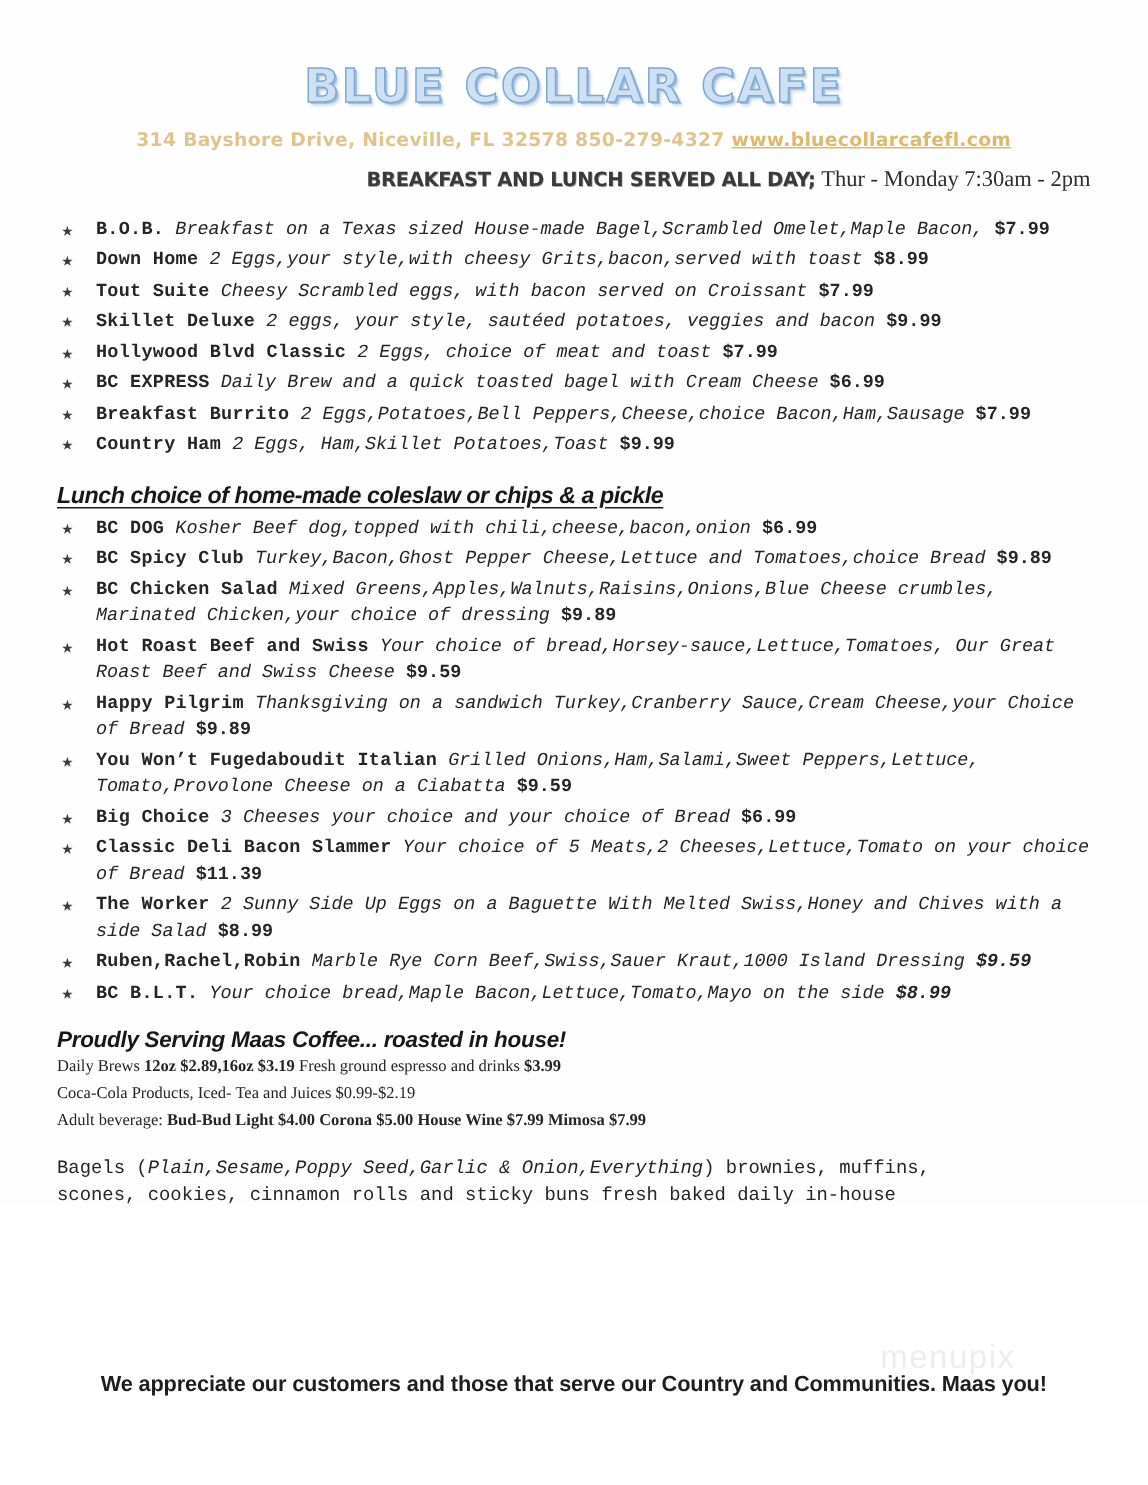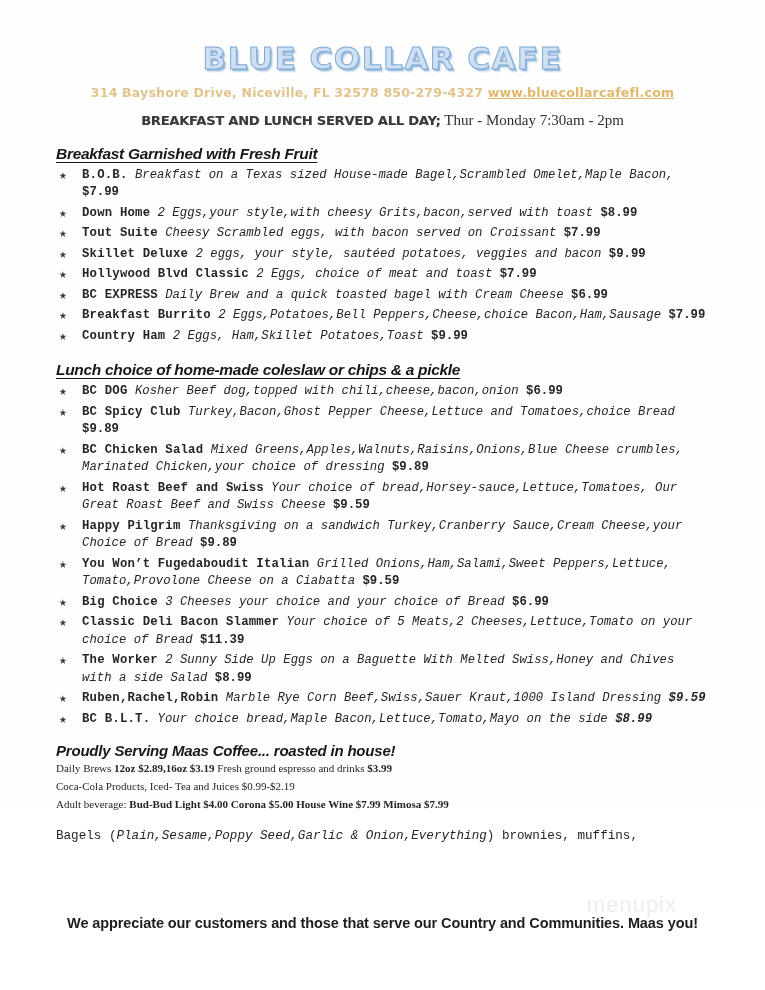--- a/index.html
+++ b/index.html
@@ -14,21 +14,21 @@
     font-family: "Liberation Sans", sans-serif;
     overflow: hidden;
     position: relative;
   }
 
   .page {
     position: relative;
     width: 765px;
     height: 804px;
     box-sizing: border-box;
-    padding: 0 56px;
+    padding: 0 38px;
     background: #fefefe;
   }
 
   
   .brand {
     text-align: center;
     padding-top: 42px;
     font-family: "DejaVu Sans", sans-serif;
     font-weight: bold;
     font-size: 31px;
@@ -48,21 +48,21 @@
     color: #e0c48c;
     letter-spacing: .2px;
   }
   .address .url {
     color: #e0b86a;
     text-decoration: underline;
     margin-top: 31px;
   }
 
   .hours {
-    text-align: center;
+    text-align: right;
     margin-top: 12px;
     font-size: 13.5px;
     color: #3a3a3a;
     white-space: nowrap;
   }
   .hours .hours-strong {
     font-family: "DejaVu Sans", sans-serif;
     font-weight: bold;
     font-size: 13px;
     letter-spacing: -.2px;
@@ -213,21 +213,20 @@
     <span>314 Bayshore Drive, Niceville, FL  32578  850-279-4327</span>
     <span class="url">www.bluecollarcafefl.com</span>
   </div>
 
   <div class="hours">
     <span class="hours-strong">BREAKFAST AND LUNCH SERVED ALL DAY;</span>
     <span class="hours-light">Thur - Monday 7:30am - 2pm</span>
   </div>
 
   <div class="section">
-    <div class="section-title">Breakfast Garnished with Fresh Fruit</div>
     <div class="items" id="breakfast-items">
         <div class="item"><span class="star">★</span><span class="nm">B.O.B.</span> <span class="ds">Breakfast on a Texas sized House-made Bagel,Scrambled Omelet,Maple Bacon,</span> <span class="pr">$7.99</span></div>
         <div class="item"><span class="star">★</span><span class="nm">Down Home</span> <span class="ds">2 Eggs,your style,with cheesy Grits,bacon,served with toast</span> <span class="pr">$8.99</span></div>
         <div class="item"><span class="star">★</span><span class="nm">Tout Suite</span> <span class="ds">Cheesy Scrambled eggs, with bacon served on Croissant</span> <span class="pr">$7.99</span></div>
         <div class="item"><span class="star">★</span><span class="nm">Skillet Deluxe</span> <span class="ds">2 eggs, your style, sautéed potatoes, veggies and bacon</span> <span class="pr">$9.99</span></div>
         <div class="item"><span class="star">★</span><span class="nm">Hollywood Blvd Classic</span> <span class="ds">2 Eggs, choice of meat and toast</span> <span class="pr">$7.99</span></div>
         <div class="item"><span class="star">★</span><span class="nm">BC EXPRESS</span> <span class="ds">Daily Brew and a quick toasted bagel with Cream Cheese</span> <span class="pr">$6.99</span></div>
         <div class="item"><span class="star">★</span><span class="nm">Breakfast Burrito</span> <span class="ds">2 Eggs,Potatoes,Bell Peppers,Cheese,choice Bacon,Ham,Sausage</span> <span class="pr">$7.99</span></div>
         <div class="item"><span class="star">★</span><span class="nm">Country Ham</span> <span class="ds">2 Eggs, Ham,Skillet Potatoes,Toast</span> <span class="pr">$9.99</span></div>
       </div>
@@ -259,18 +258,19 @@
     <div class="coffee-line">Coca-Cola Products, Iced- Tea and Juices $0.99-$2.19</div>
     <div class="coffee-line">
       <span>Adult beverage: </span><b>Bud-Bud Light $4.00 Corona $5.00  House Wine $7.99 Mimosa $7.99</b>
     </div>
   </div>
 
   <div class="case">
     <div class="case-line">
       <span>Bagels (</span><i>Plain,Sesame,Poppy Seed,Garlic &amp; Onion,Everything</i><span>) brownies, muffins,</span>
     </div>
+    <div class="case-line">scones, cookies, cinnamon rolls and sticky buns fresh baked daily in-house</div>
   </div>
 
   <div class="watermark">menupix</div>
   <div class="footer">We appreciate our customers and those that serve our Country and Communities. Maas you!</div>
 
 </div>
 
 </body></html>

